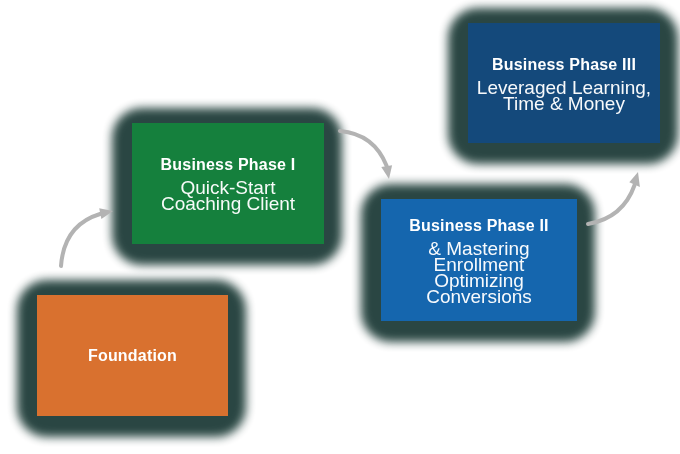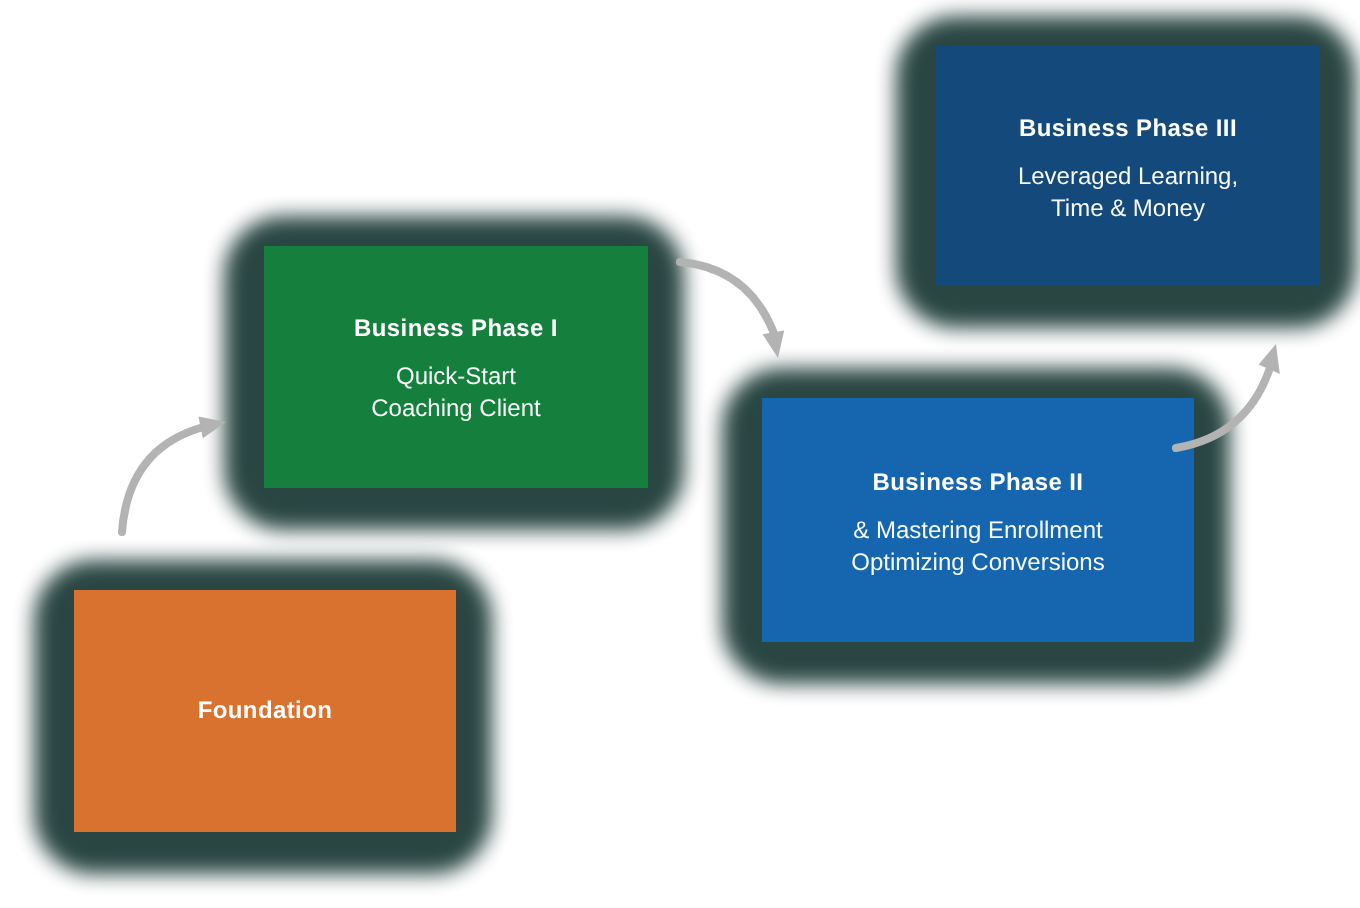--- a/index.html
+++ b/index.html
@@ -31,36 +31,36 @@
     position: absolute;
     inset: 0;
     display: flex;
     flex-direction: column;
     align-items: center;
     justify-content: center;
     text-align: center;
     color: #ffffff;
   }
   .node-title {
-    font-size: 12px;
+    font-size: 16px;
     font-weight: 700;
     letter-spacing: 0.2px;
     line-height: 19px;
   }
   .node-subtitle {
     margin-top: 6px;
-    font-size: 12px;
+    font-size: 19px;
     line-height: 16px;
     font-weight: 400;
     color: rgba(255,255,255,0.97);
   }
   
   .node-foundation { left: 37px;  top: 295px; width: 191px; height: 121px; }
   .node-phase1     { left: 132px; top: 123px; width: 192px; height: 121px; }
-  .node-phase2     { left: 381px; top: 199px; width: 216px; height: 122px; }
+  .node-phase2     { left: 381px; top: 199px; width: 196px; height: 122px; }
   .node-phase3     { left: 468px; top: 23px;  width: 192px; height: 120px; }
 
   .arrow-layer {
     position: absolute;
     inset: 0;
     pointer-events: none;
   }
   .arrow-path {
     fill: none;
     stroke-width: 4;

